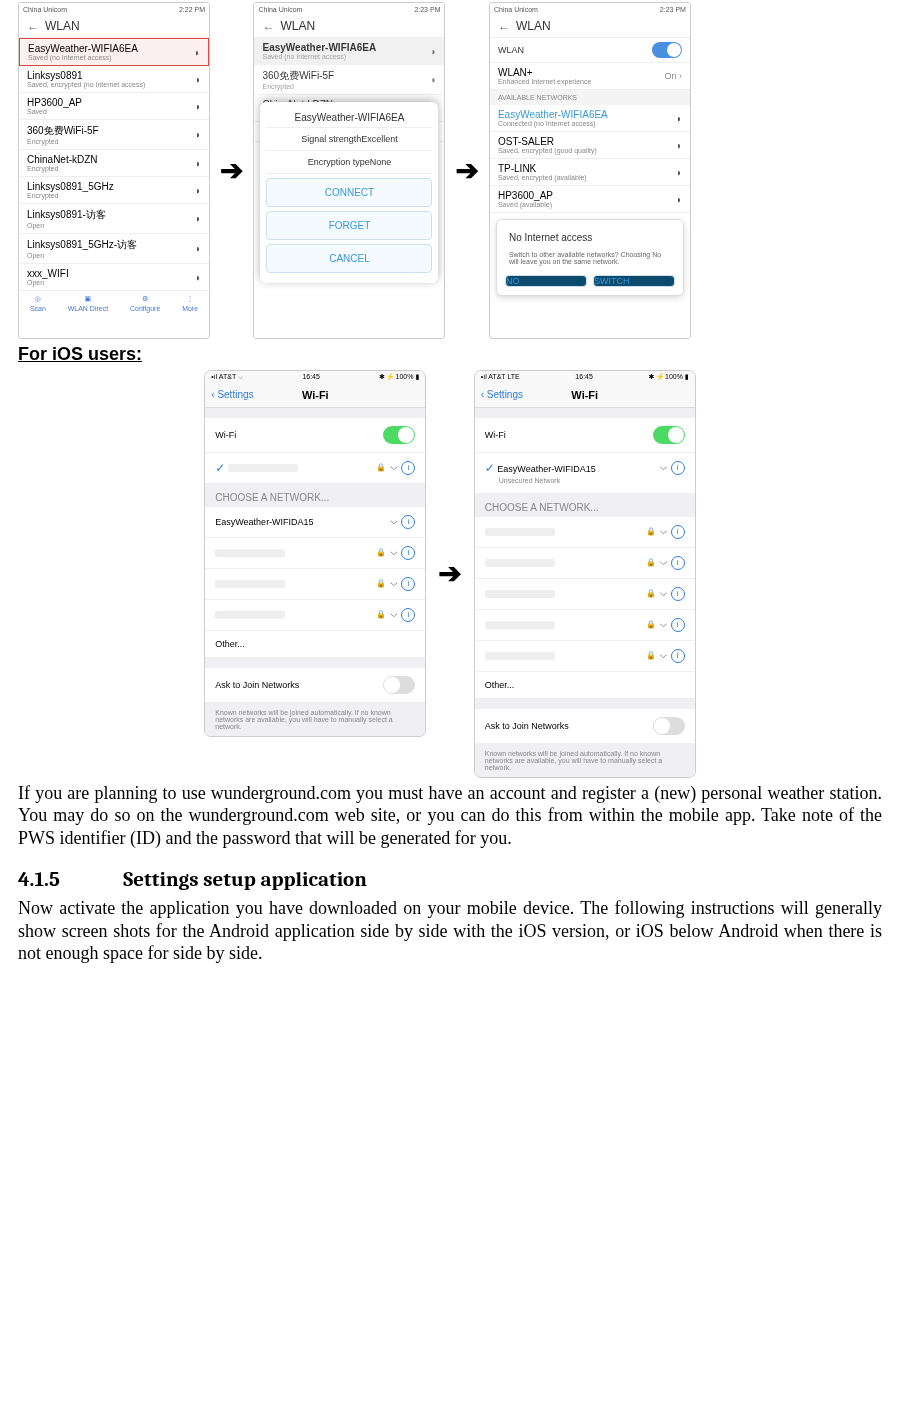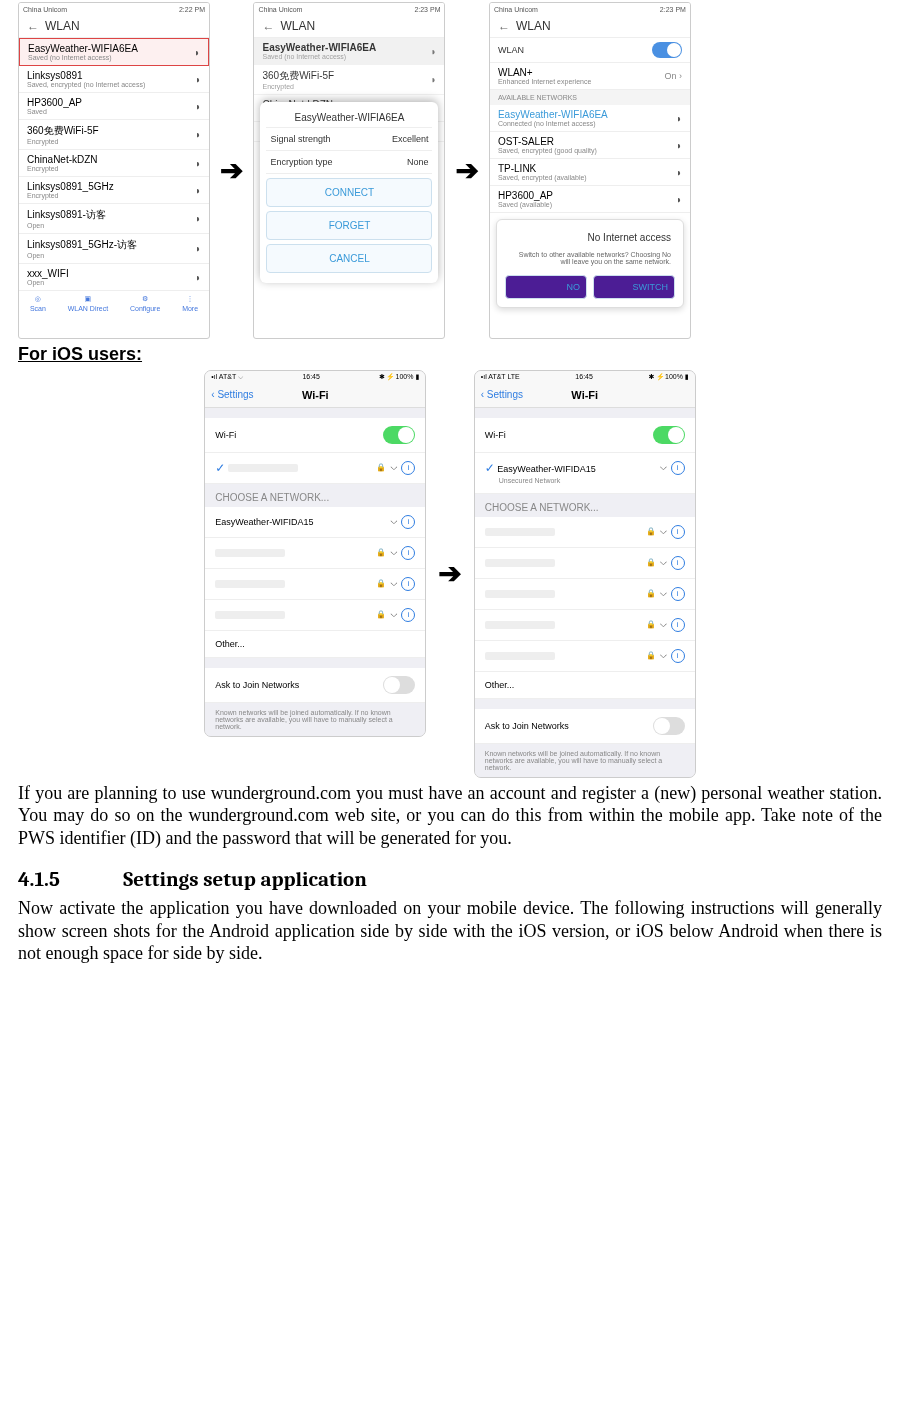--- a/index.html
+++ b/index.html
@@ -14,31 +14,31 @@
   .item-text { display:flex; flex-direction:column; }
   .item-text .main { font-size:10px; color:#000; }
   .item-text .sub { font-size:7px; color:#888; }
   .wifi-ic { font-size:10px; color:#555; }
   .sel { border:1.5px solid #d44; background:#fdf0f0; }
   .bottombar { display:flex; justify-content:space-around; padding:4px 0; font-size:7px; color:#4477dd; }
   .bottombar span { display:flex; flex-direction:column; align-items:center; gap:2px; }
   .arrow { font-size:28px; font-weight:bold; }
   .modal { position:absolute; bottom:55px; left:6px; right:6px; background:#fff; border-radius:6px; box-shadow:0 -2px 10px rgba(0,0,0,0.3); padding:6px; }
   .modal-title { text-align:center; font-size:10px; padding:4px; border-bottom:1px solid #eee; font-weight:500;}
-  .modal-row { display:flex; justify-content:space-between; padding:6px 4px; font-size:9px; border-bottom:1px solid #eee; }
+  .modal-row { display:flex; justify-content:center; padding:6px 4px; font-size:9px; border-bottom:1px solid #eee; }
   .modal-btn { text-align:center; padding:8px; margin:4px 0; border:1px solid #cce0ee; border-radius:4px; background:#f5fafe; color:#3a9ad9; font-size:10px; }
   .toggle { width:30px; height:16px; border-radius:8px; position:relative; }
   .toggle.on { background:#4a90e2; }
   .toggle.on::after { content:""; position:absolute; right:1px; top:1px; width:14px; height:14px; background:#fff; border-radius:50%; }
   .section-h { background:#f4f4f4; color:#888; font-size:7px; padding:4px 8px; text-transform:uppercase; }
-  .popup { margin:6px; background:#fff; border:1px solid #ddd; border-radius:6px; padding:8px; text-align:right; box-shadow:0 2px 6px rgba(0,0,0,0.15);}
+  .popup { margin:6px; background:#fff; border:1px solid #ddd; border-radius:6px; padding:8px; text-align:left; box-shadow:0 2px 6px rgba(0,0,0,0.15);}
   .popup .title { font-size:10px; font-weight:500; padding:4px; }
   .popup .msg { font-size:7px; color:#666; padding:4px; }
   .popup .btns { display:flex; gap:6px; margin-top:6px; }
-  .popup .btn { flex:1; padding:6px; border:1px solid #cce0ee; border-radius:4px; background:#4c1d95; color:#3a9ad9; font-size:9px; }
+  .popup .btn { flex:1; border:1px solid #cce0ee; border-radius:4px; background:#0c4a6e; color:#3a9ad9; font-size:9px; }
 
   
   .ios-phone { border:1px solid #ccc; border-radius:7px; background:#fff; font-size:9px; color:#000; overflow:hidden; }
   .ios-status { height:12px; display:flex; justify-content:space-between; align-items:center; padding:0 6px; font-size:7px; background:#f8f8f8; }
   .ios-nav { display:flex; align-items:center; justify-content:center; position:relative; padding:6px; border-bottom:1px solid #ddd; font-size:11px; font-weight:600; background:#f8f8f8;}
   .ios-nav .back { position:absolute; left:6px; color:#2f7de1; font-size:10px; font-weight:400; }
   .ios-cell { display:flex; justify-content:space-between; align-items:center; padding:8px 10px; border-bottom:1px solid #eee; background:#fff; }
   .ios-section { background:#efeff4; color:#888; font-size:10px; padding:8px 10px 4px; }
   .ios-righticons { display:flex; align-items:center; gap:4px; color:#555; }
   .ios-info { width:12px; height:12px; border:1px solid #2f7de1; border-radius:50%; color:#2f7de1; display:flex; align-items:center; justify-content:center; font-size:8px; }

